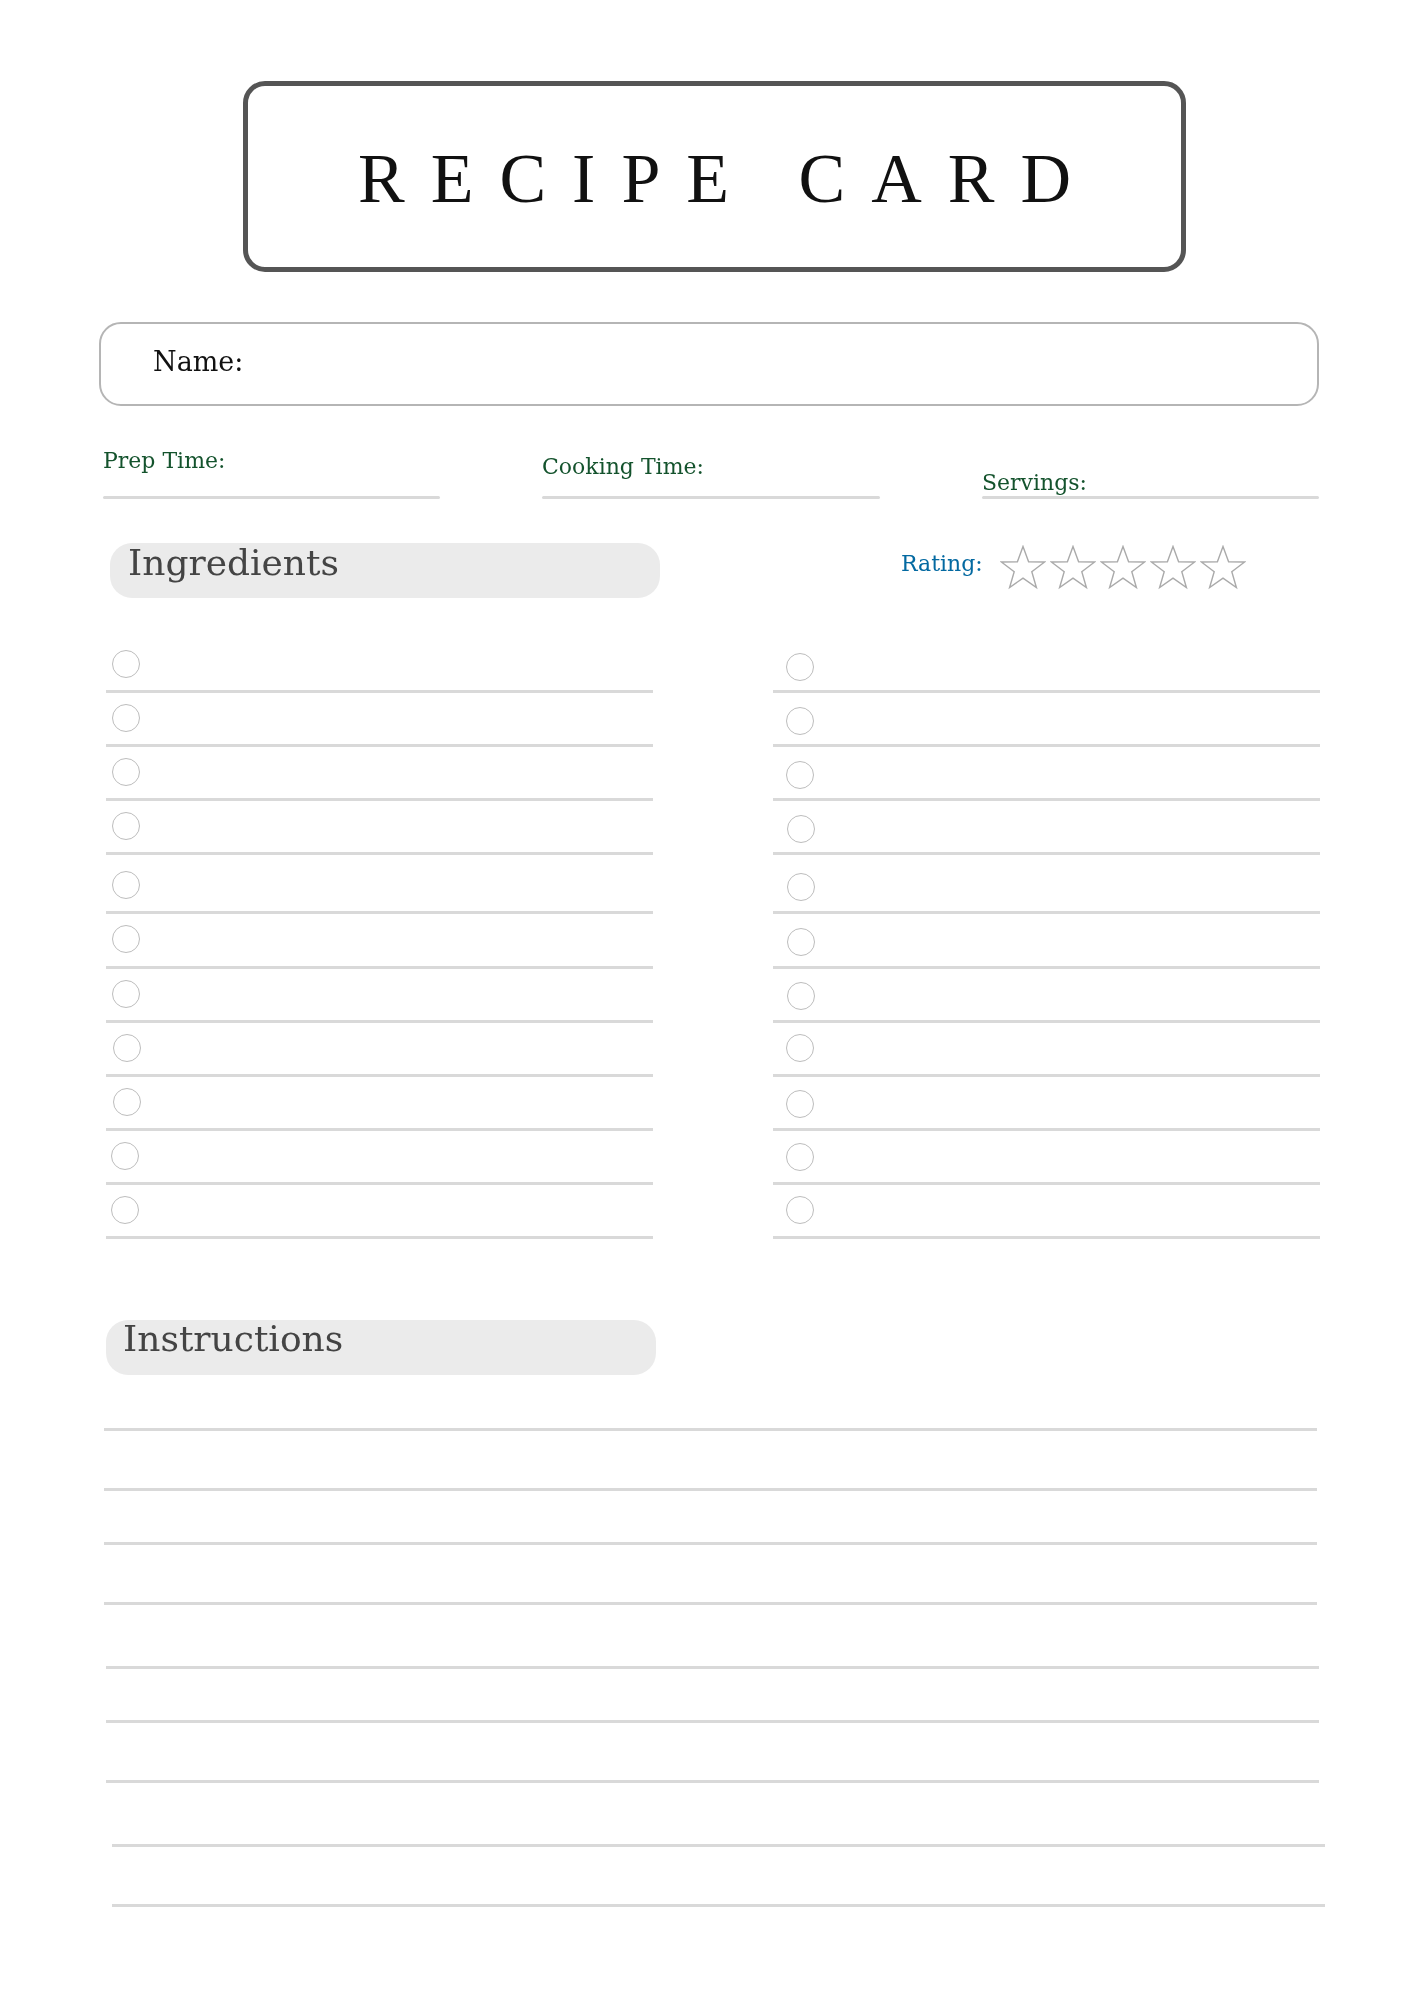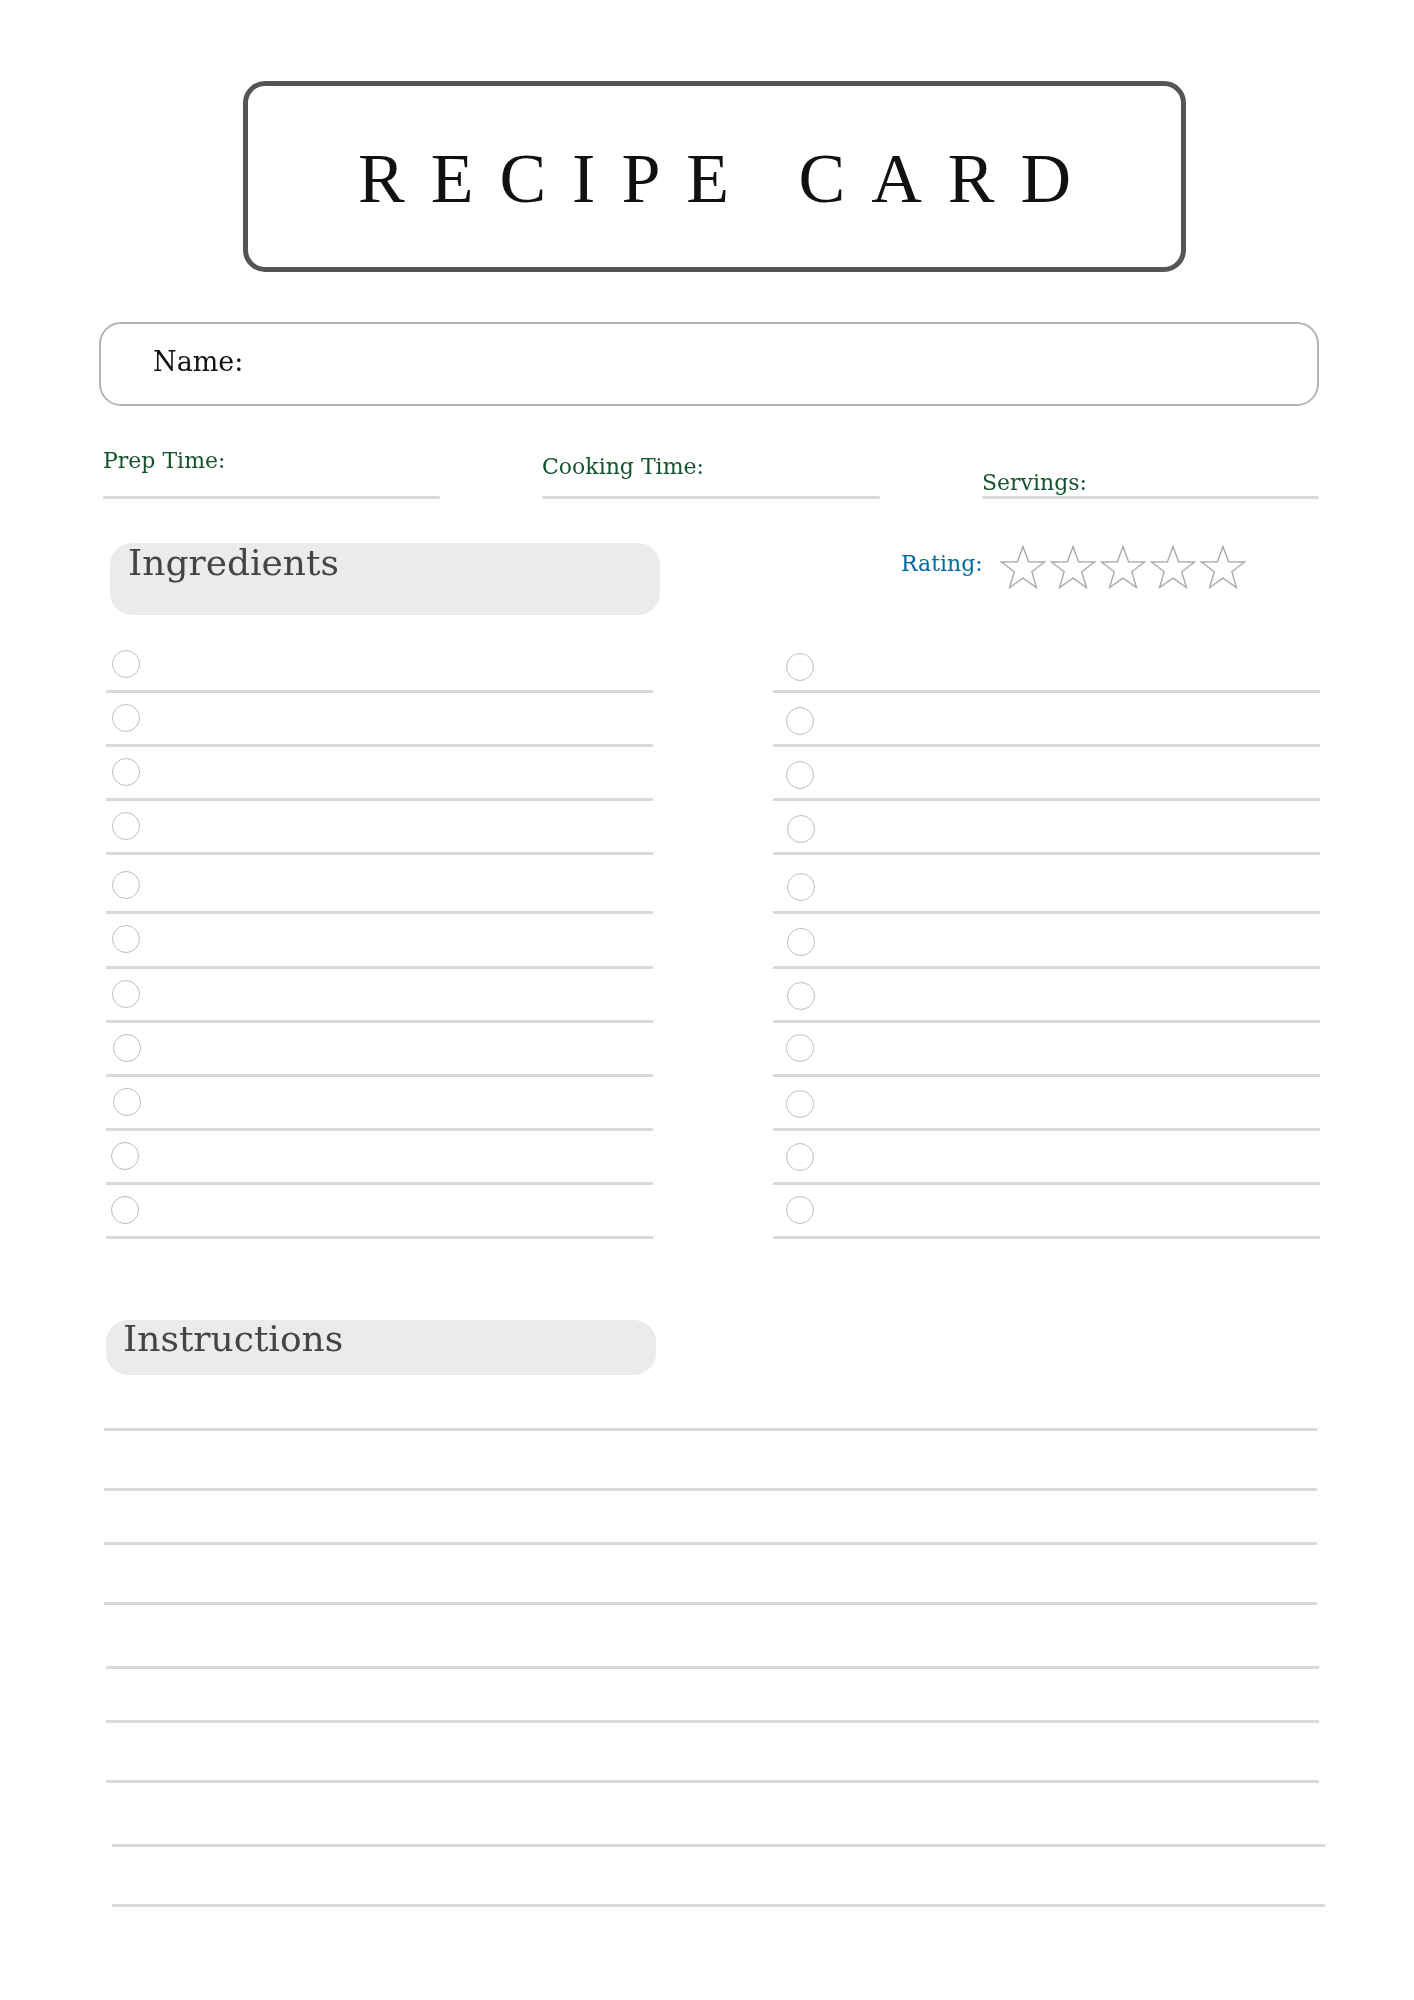--- a/index.html
+++ b/index.html
@@ -47,21 +47,21 @@
 
 <div class="abs field-label" style="left:103px; top:450px;">Prep Time:</div>
 <div class="abs field-line" style="left:103px; top:496px; width:337px;"></div>
 
 <div class="abs field-label" style="left:542px; top:456px;">Cooking Time:</div>
 <div class="abs field-line" style="left:542px; top:496px; width:338px;"></div>
 
 <div class="abs field-label" style="left:982px; top:472px;">Servings:</div>
 <div class="abs field-line" style="left:982px; top:496px; width:337px;"></div>
 
-<div class="abs section-head" style="left:110px; top:543px; width:550px; height:72px;text-decoration:underline;">
+<div class="abs section-head" style="left:110px; top:543px; width:550px; height:55px;text-decoration:underline;">
   <span class="section-head-text" style="left:18px; top:2px;">Ingredients</span>
 </div>
 
 <div class="abs rating-label">Rating:</div>
 <div class="abs stars">
   <svg class="star" viewBox="0 0 46 46">
       <polygon points="23,1.5 28.6,16.8 44.6,17 31.8,26.8 36.4,42.5 23,33.1 9.6,42.5 14.2,26.8 1.4,17 17.4,16.8" fill="none" stroke="#aaaaaa" stroke-width="1.4"></polygon>
     </svg>
   <svg class="star" viewBox="0 0 46 46">
       <polygon points="23,1.5 28.6,16.8 44.6,17 31.8,26.8 36.4,42.5 23,33.1 9.6,42.5 14.2,26.8 1.4,17 17.4,16.8" fill="none" stroke="#aaaaaa" stroke-width="1.4"></polygon>

